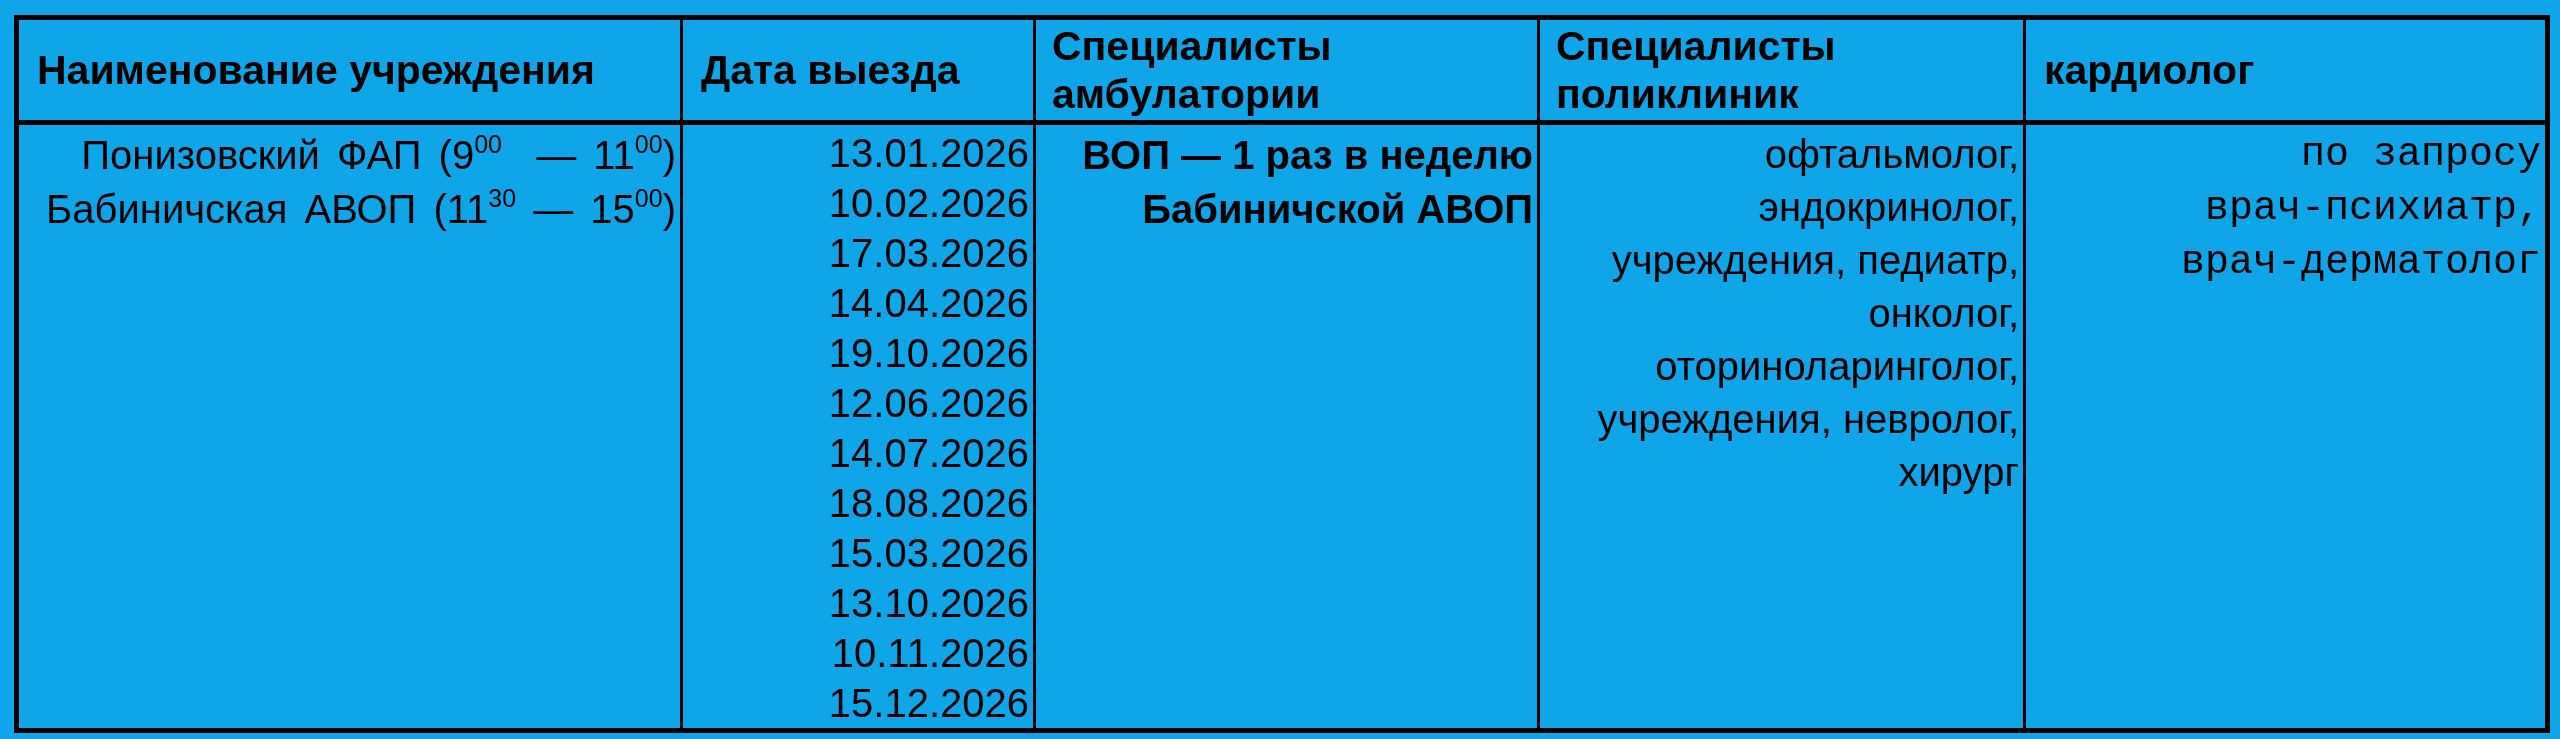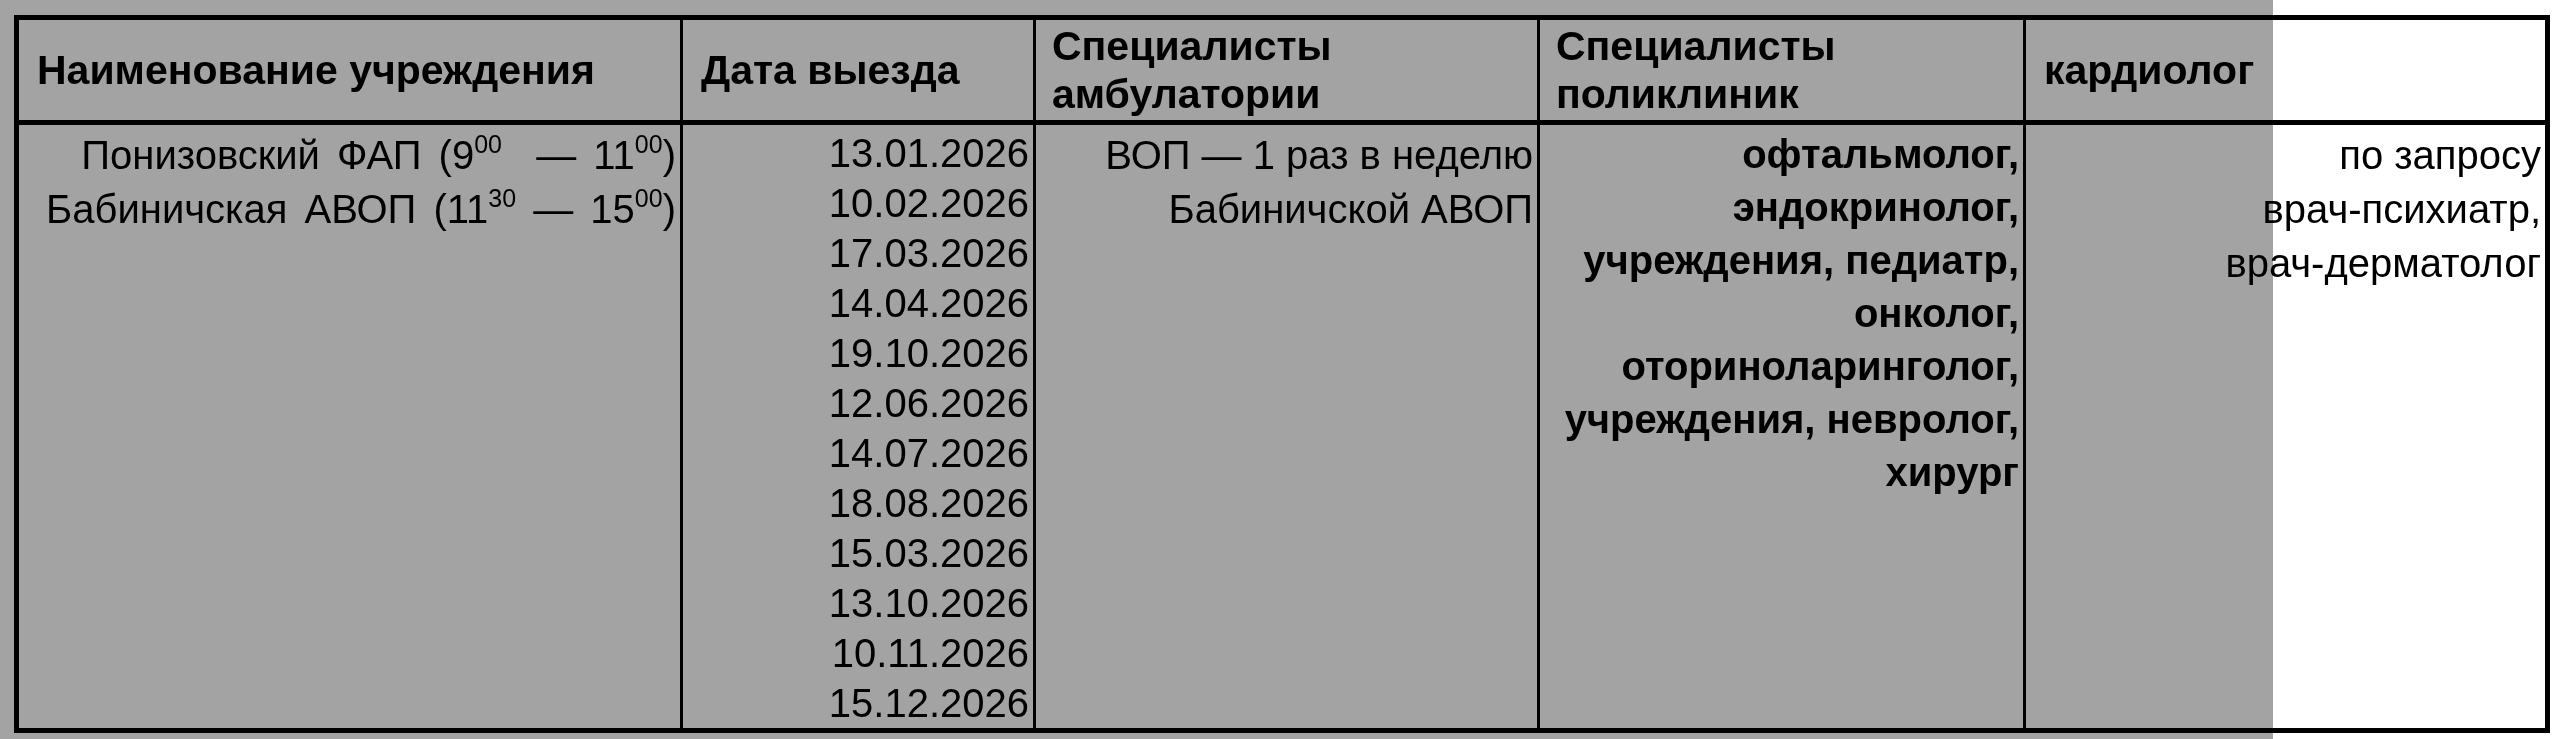--- a/index.html
+++ b/index.html
@@ -7,23 +7,23 @@
     padding: 0;
     background: #ffffff;
     width: 2560px;
     height: 739px;
     overflow: hidden;
     font-family: "Liberation Sans", sans-serif;
     color: #000000;
   }
   .page {
     position: relative;
-    width: 2273px;
+    width: 2560px;
     height: 739px;
-    background: #a3a3a3;
+    background: #0ea5e9;
   }
   table.schedule {
     position: absolute;
     left: 14px;
     top: 15px;
     width: 2531px;
     border-collapse: collapse;
     table-layout: fixed;
     border: 5px solid #000000;
   }
@@ -48,25 +48,25 @@
     vertical-align: top;
     font-size: 40px;
     padding: 3px 4px 0 18px;
     text-align: right;
   }
   .line { white-space: pre-wrap; }
   td.cell-institution { padding-left: 20px; word-spacing: 6px; }
   td.cell-institution .line { line-height: 54px; }
   td.cell-dates { padding-left: 20px; }
   td.cell-dates .line { line-height: 50px; }
-  td.cell-ambulatory { padding-left: 13px; }
+  td.cell-ambulatory { padding-left: 13px; font-weight: bold; }
   td.cell-ambulatory .line { line-height: 54px; }
-  td.cell-polyclinic { padding-left: 6px; font-weight: bold; }
+  td.cell-polyclinic { padding-left: 6px; }
   td.cell-polyclinic .line { line-height: 53px; }
-  td.cell-note { padding-left: 18px; }
+  td.cell-note { padding-left: 18px; font-family: Liberation Mono, monospace; }
   td.cell-note .line { line-height: 54px; }
   sup {
     font-size: 25px;
     line-height: 0;
     vertical-align: baseline;
     position: relative;
     top: -16px;
   }
 </style>
 </head>

